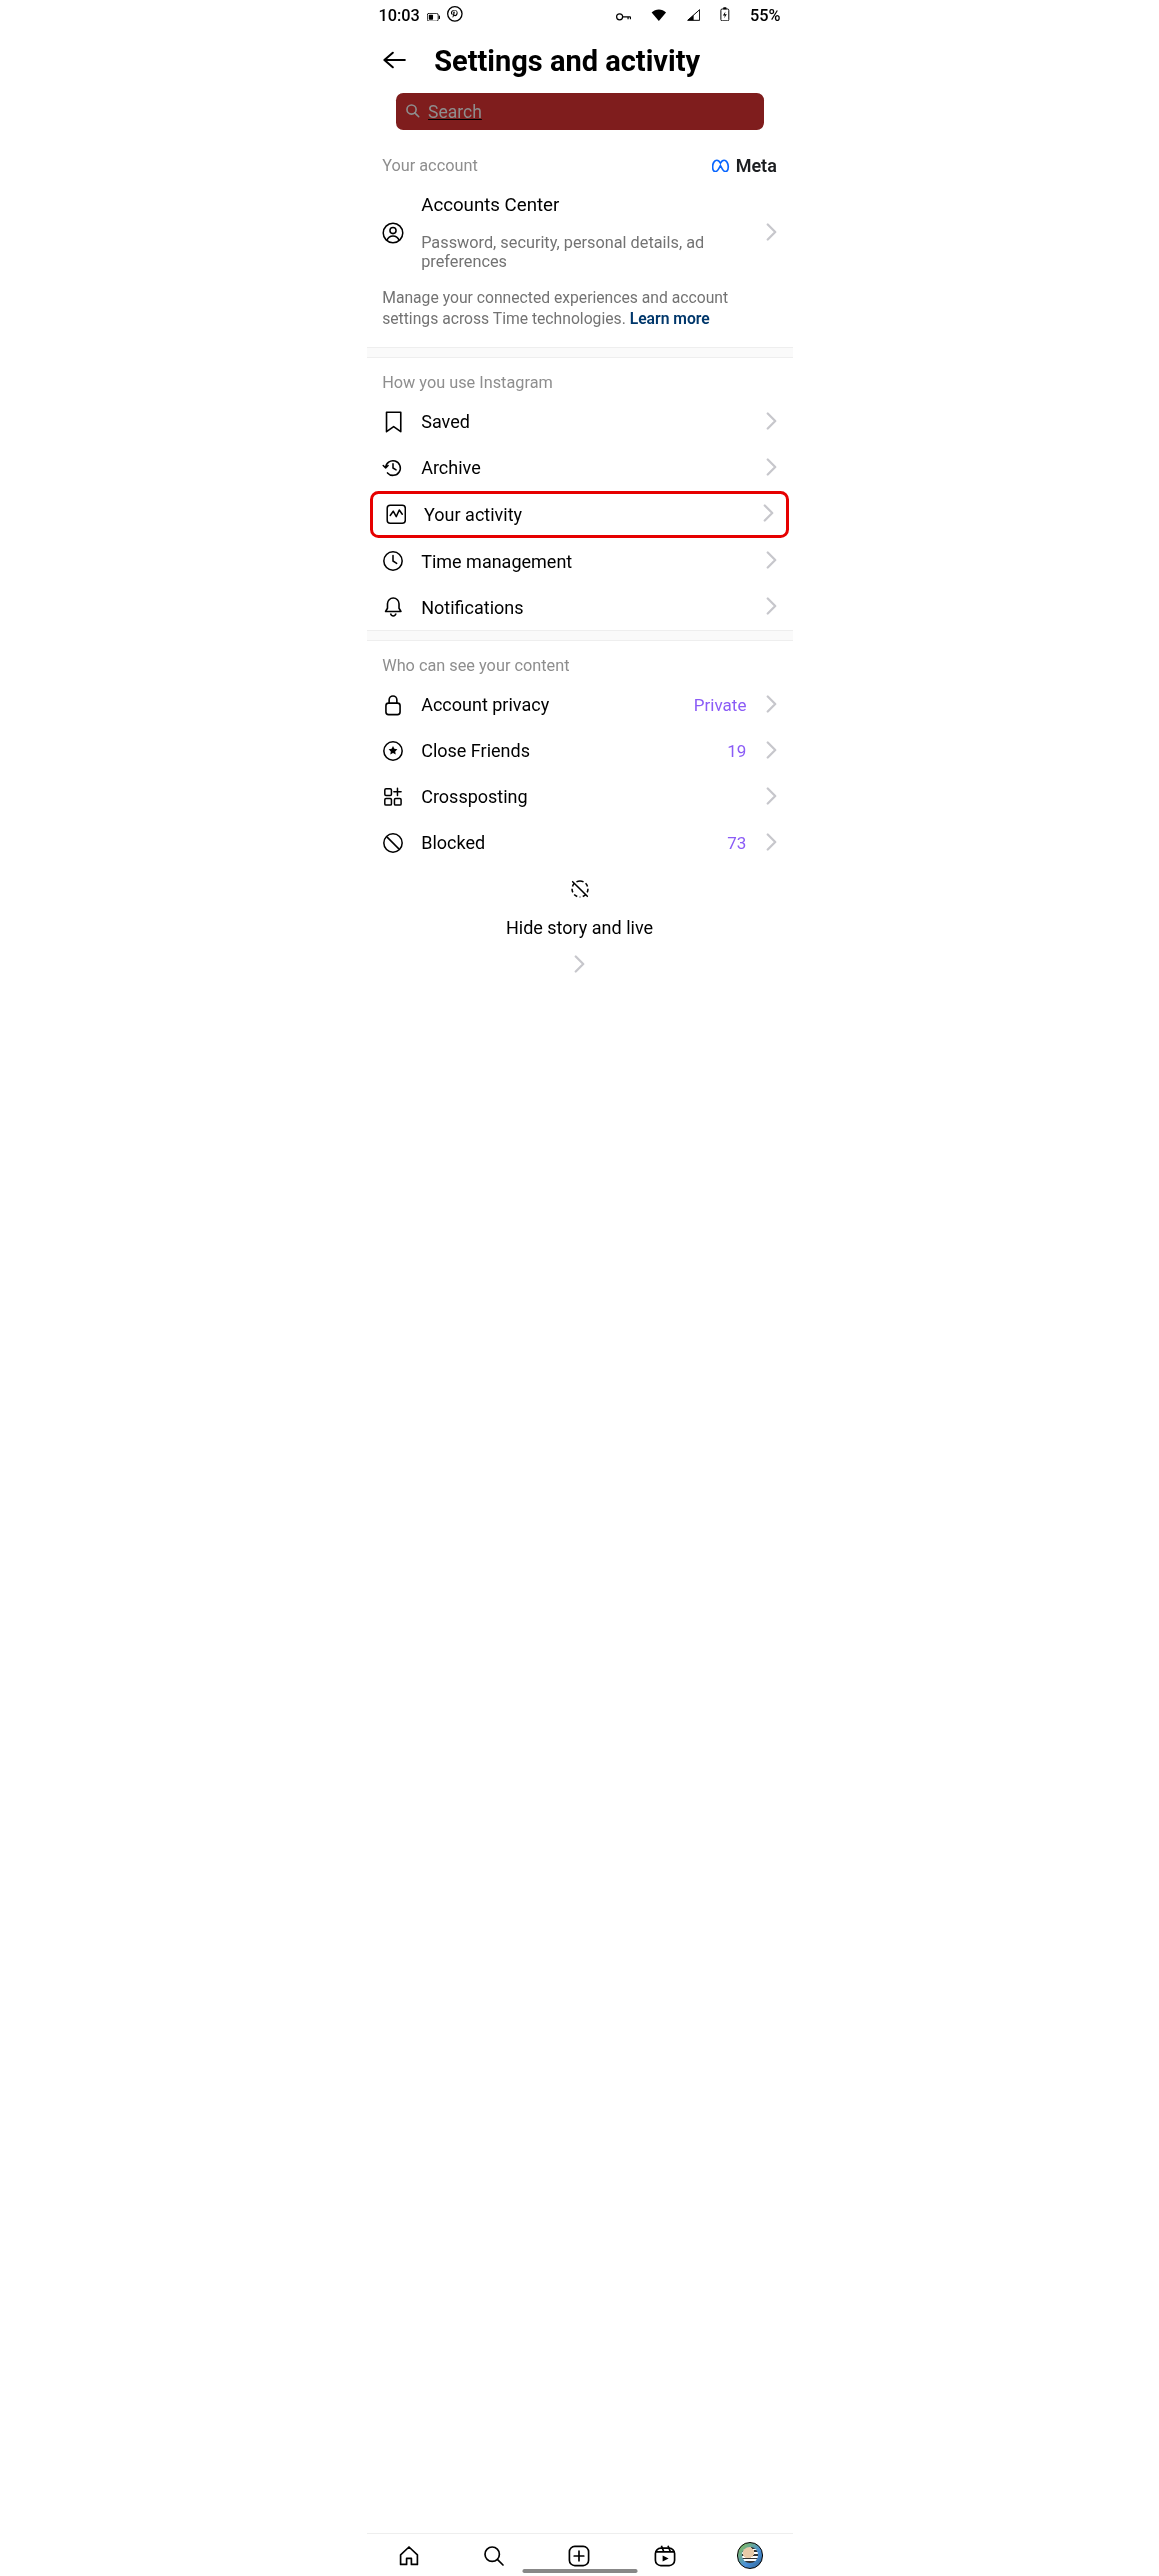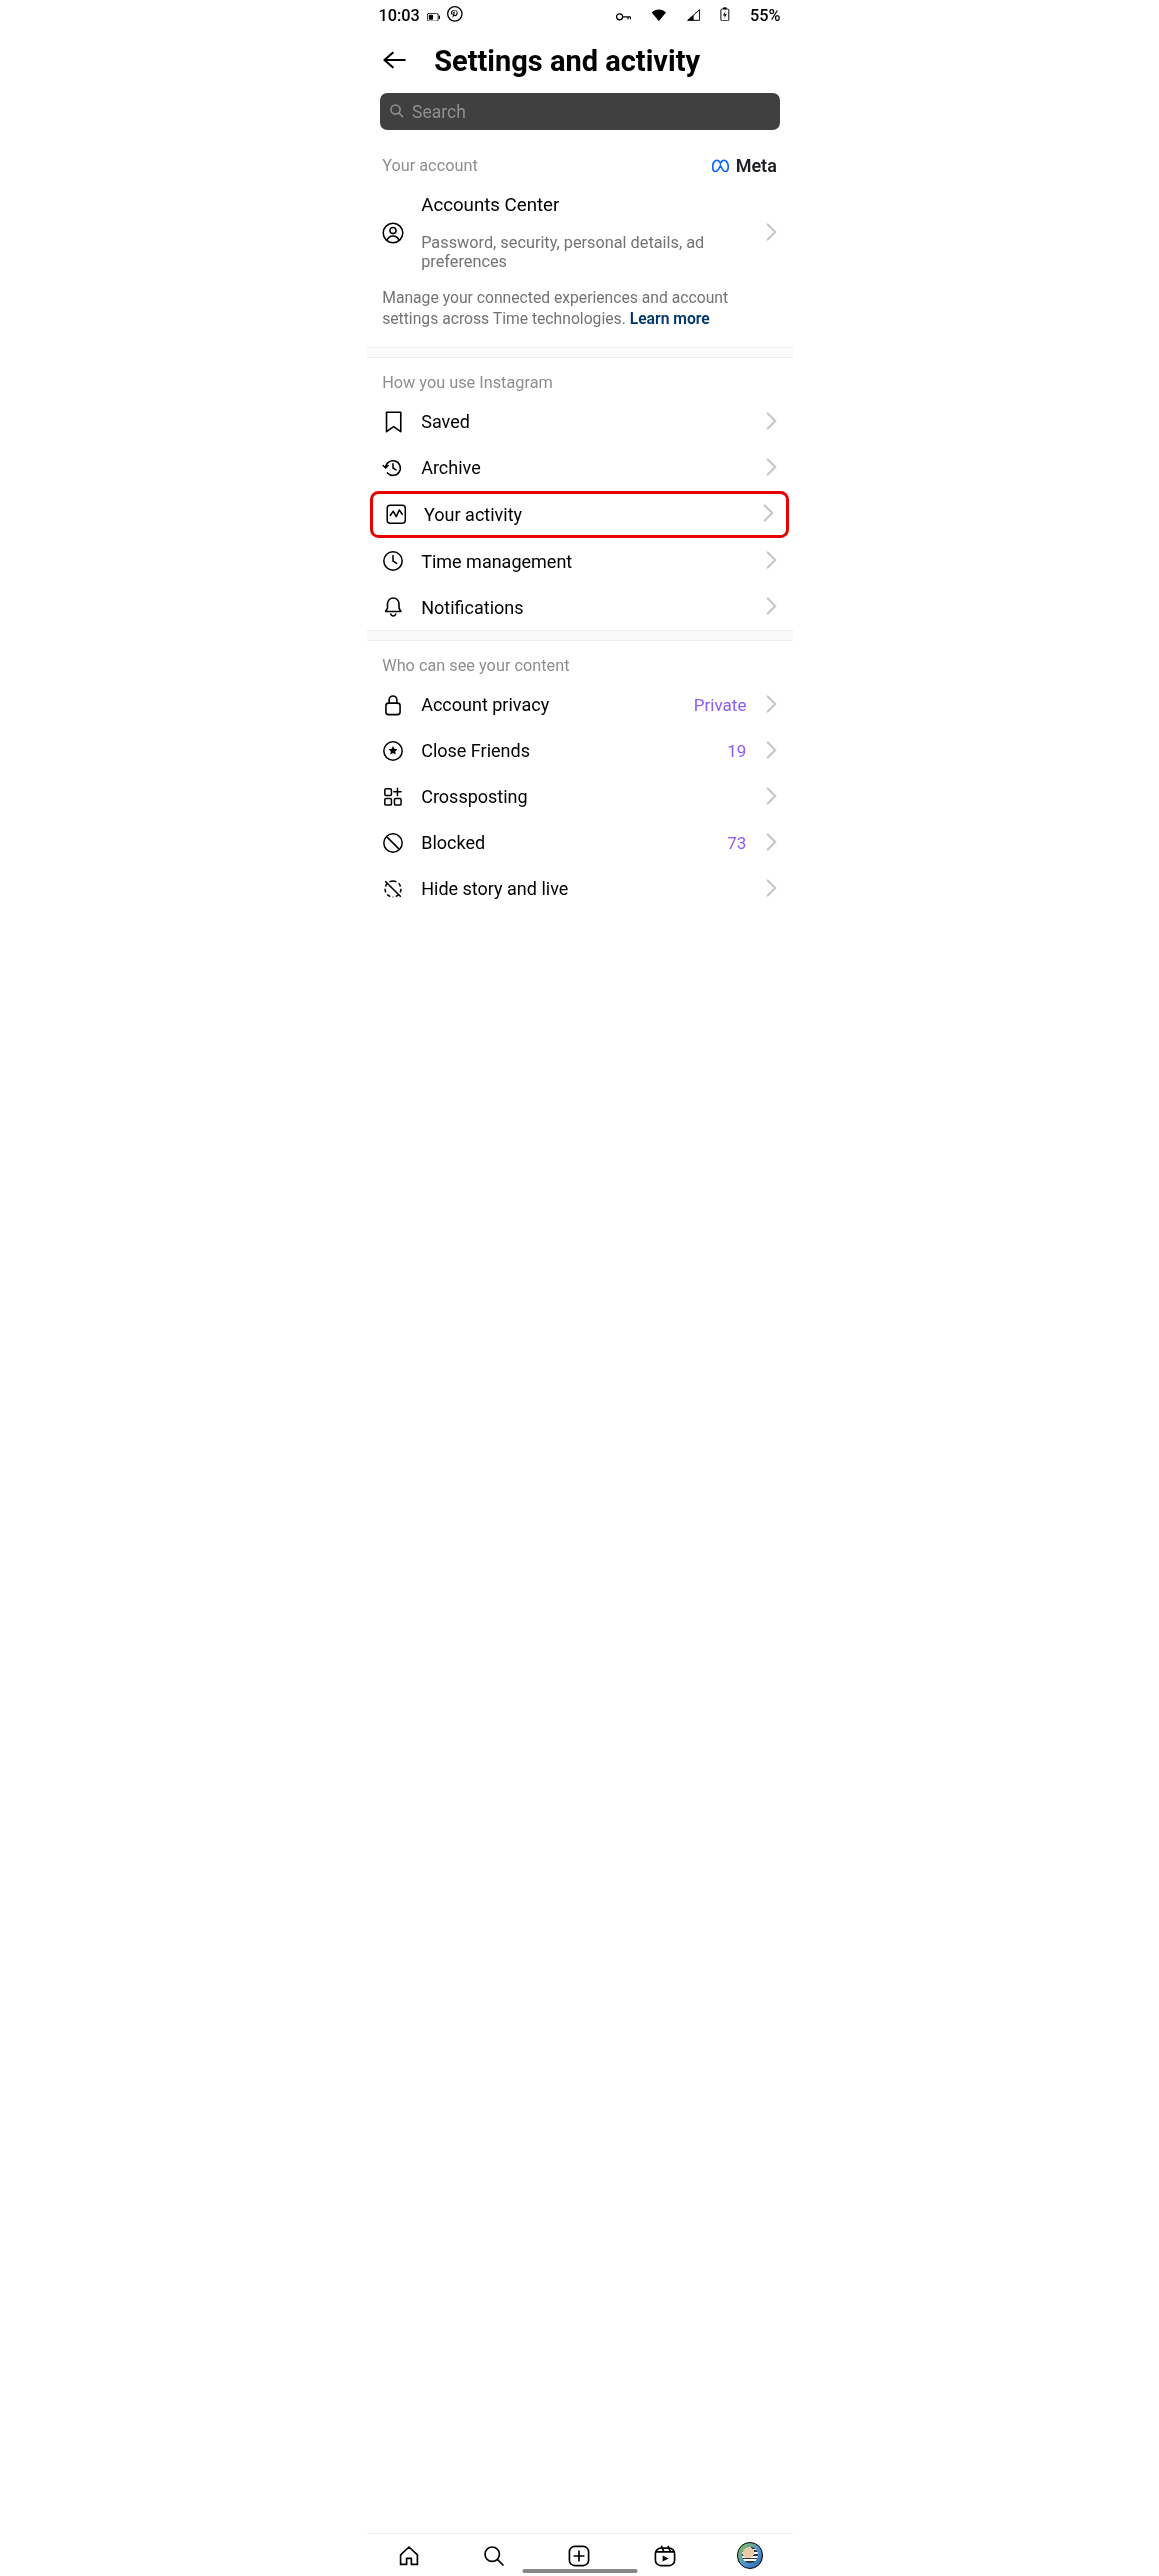--- a/index.html
+++ b/index.html
@@ -24,27 +24,28 @@
     display: flex;
     align-items: center;
     padding: 13.3px 15.7px 15.7px 15.7px;
     gap: 28px;
   }
   .header-title {
     font-size: 29px;
     font-weight: 700;
   }
   .search-box {
-    margin: 0 13px;
-    background: #404040;
+    margin: 0 29px;
+    background: #7f1d1d;
     border-radius: 7.2px;
     display: flex;
     align-items: center;
     padding: 8.5px 9.7px;
     gap: 7.2px;
+    text-decoration: underline;
   }
   .search-placeholder {
     font-size: 17.5px;
     color: #8e8e8e;
   }
   .section-header {
     display: flex;
     justify-content: space-between;
     align-items: center;
     padding: 25px 15.7px 6px 15.7px;
@@ -423,21 +424,21 @@
     </span>
     <div class="body">
         <div class="title">Blocked</div>
       </div>
     <span class="trailing">73</span>
     <span class="chevron"><svg width="11" height="18" viewBox="0 0 14 24">
           <path d="M2 2l10 10L2 22" stroke="#c7c7cc" stroke-width="3" fill="none" stroke-linecap="round" stroke-linejoin="round"></path>
         </svg></span>
   </div>
 
-  <div class="list-item" style="padding-bottom:4.8px;">
+  <div class="list-item" style="padding-bottom:4.8px;flex-direction:column;">
     <span class="icon-slot">
       <svg width="22" height="22" viewBox="0 0 36 36">
           <path d="M18 5a13 13 0 0 1 0 26M18 5a13 13 0 0 0 0 26" fill="none" stroke="#000" stroke-width="2.5" stroke-dasharray="6 4"></path>
           <path d="M6 6l24 24" stroke="#000" stroke-width="2.5" stroke-linecap="round"></path>
         </svg>
     </span>
     <div class="body">
         <div class="title">Hide story and live</div>
       </div>
     <span class="chevron"><svg width="11" height="18" viewBox="0 0 14 24">

